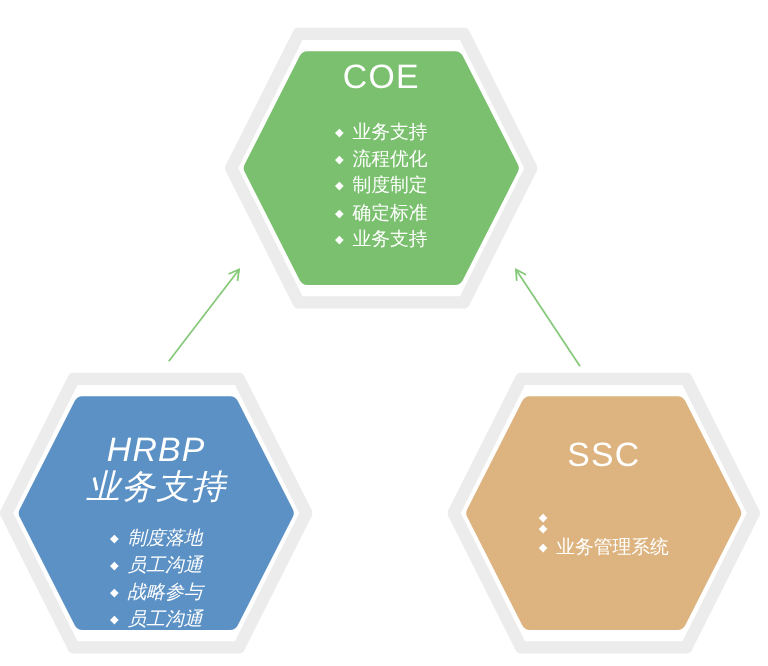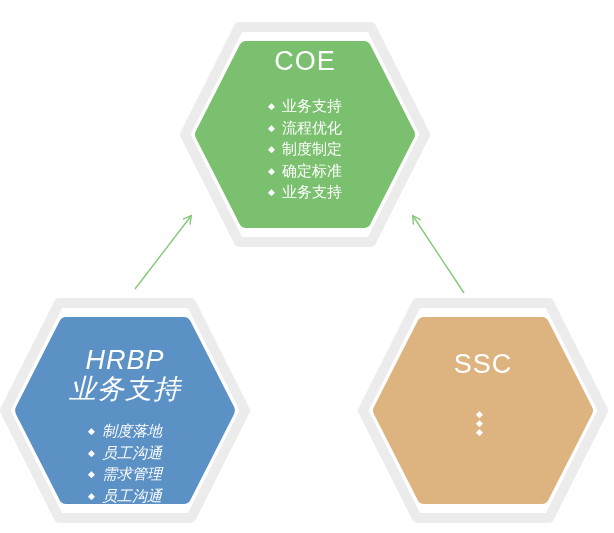--- a/index.html
+++ b/index.html
@@ -97,21 +97,21 @@
         <li>
             <span class="bullet">◆</span>
             <span>制度落地</span>
           </li>
         <li>
             <span class="bullet">◆</span>
             <span>员工沟通</span>
           </li>
         <li>
             <span class="bullet">◆</span>
-            <span>需求管理</span>
+            <span>战略参与</span>
           </li>
         <li>
             <span class="bullet">◆</span>
             <span>员工沟通</span>
           </li>
       </ul>
     </div>
   </div>
 
   <div class="hex-module module-ssc">
@@ -126,20 +126,21 @@
       </div>
       <ul class="hex-list">
         <li>
             <span class="bullet">◆</span>
           </li>
         <li>
             <span class="bullet">◆</span>
           </li>
         <li>
             <span class="bullet">◆</span>
+            <span>业务管理系统</span>
           </li>
       </ul>
     </div>
   </div>
 
   <svg class="arrow-overlay" viewBox="0 0 614 533">
     <defs>
       <marker id="arrowhead" markerWidth="14" markerHeight="14" refX="9" refY="5" orient="auto" markerUnits="userSpaceOnUse">
         <path d="M1.5,0.5 L9.5,5 L1.5,9.5" fill="none" stroke-width="1.4" stroke="#85c878"></path>
       </marker>

